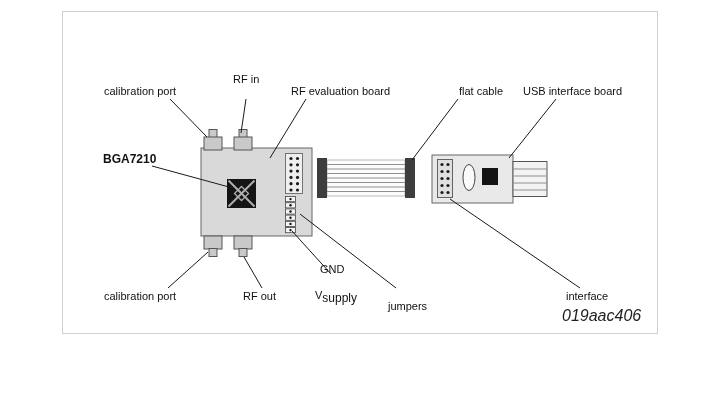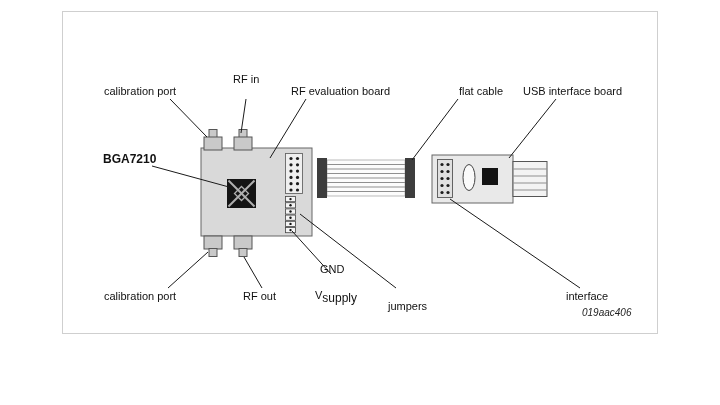--- a/index.html
+++ b/index.html
@@ -17,25 +17,24 @@
   .lbl {
     position: absolute;
     font-size: 11px;
     color: #111111;
     white-space: nowrap;
     line-height: 13px;
   }
   .lbl.bold { font-weight: bold; font-size: 12px; }
   .fig-id {
     position: absolute;
-    font-size: 10px;
+    font-size: 16px;
     font-style: italic;
     color: #222222;
     white-space: nowrap;
-    margin-left: 20px;
   }
   .lbl sub { font-size: 12px; }
 </style>
 </head>
 <body>
 
 <div class="canvas">
 
   <svg width="720" height="405" viewBox="0 0 720 405">
 

